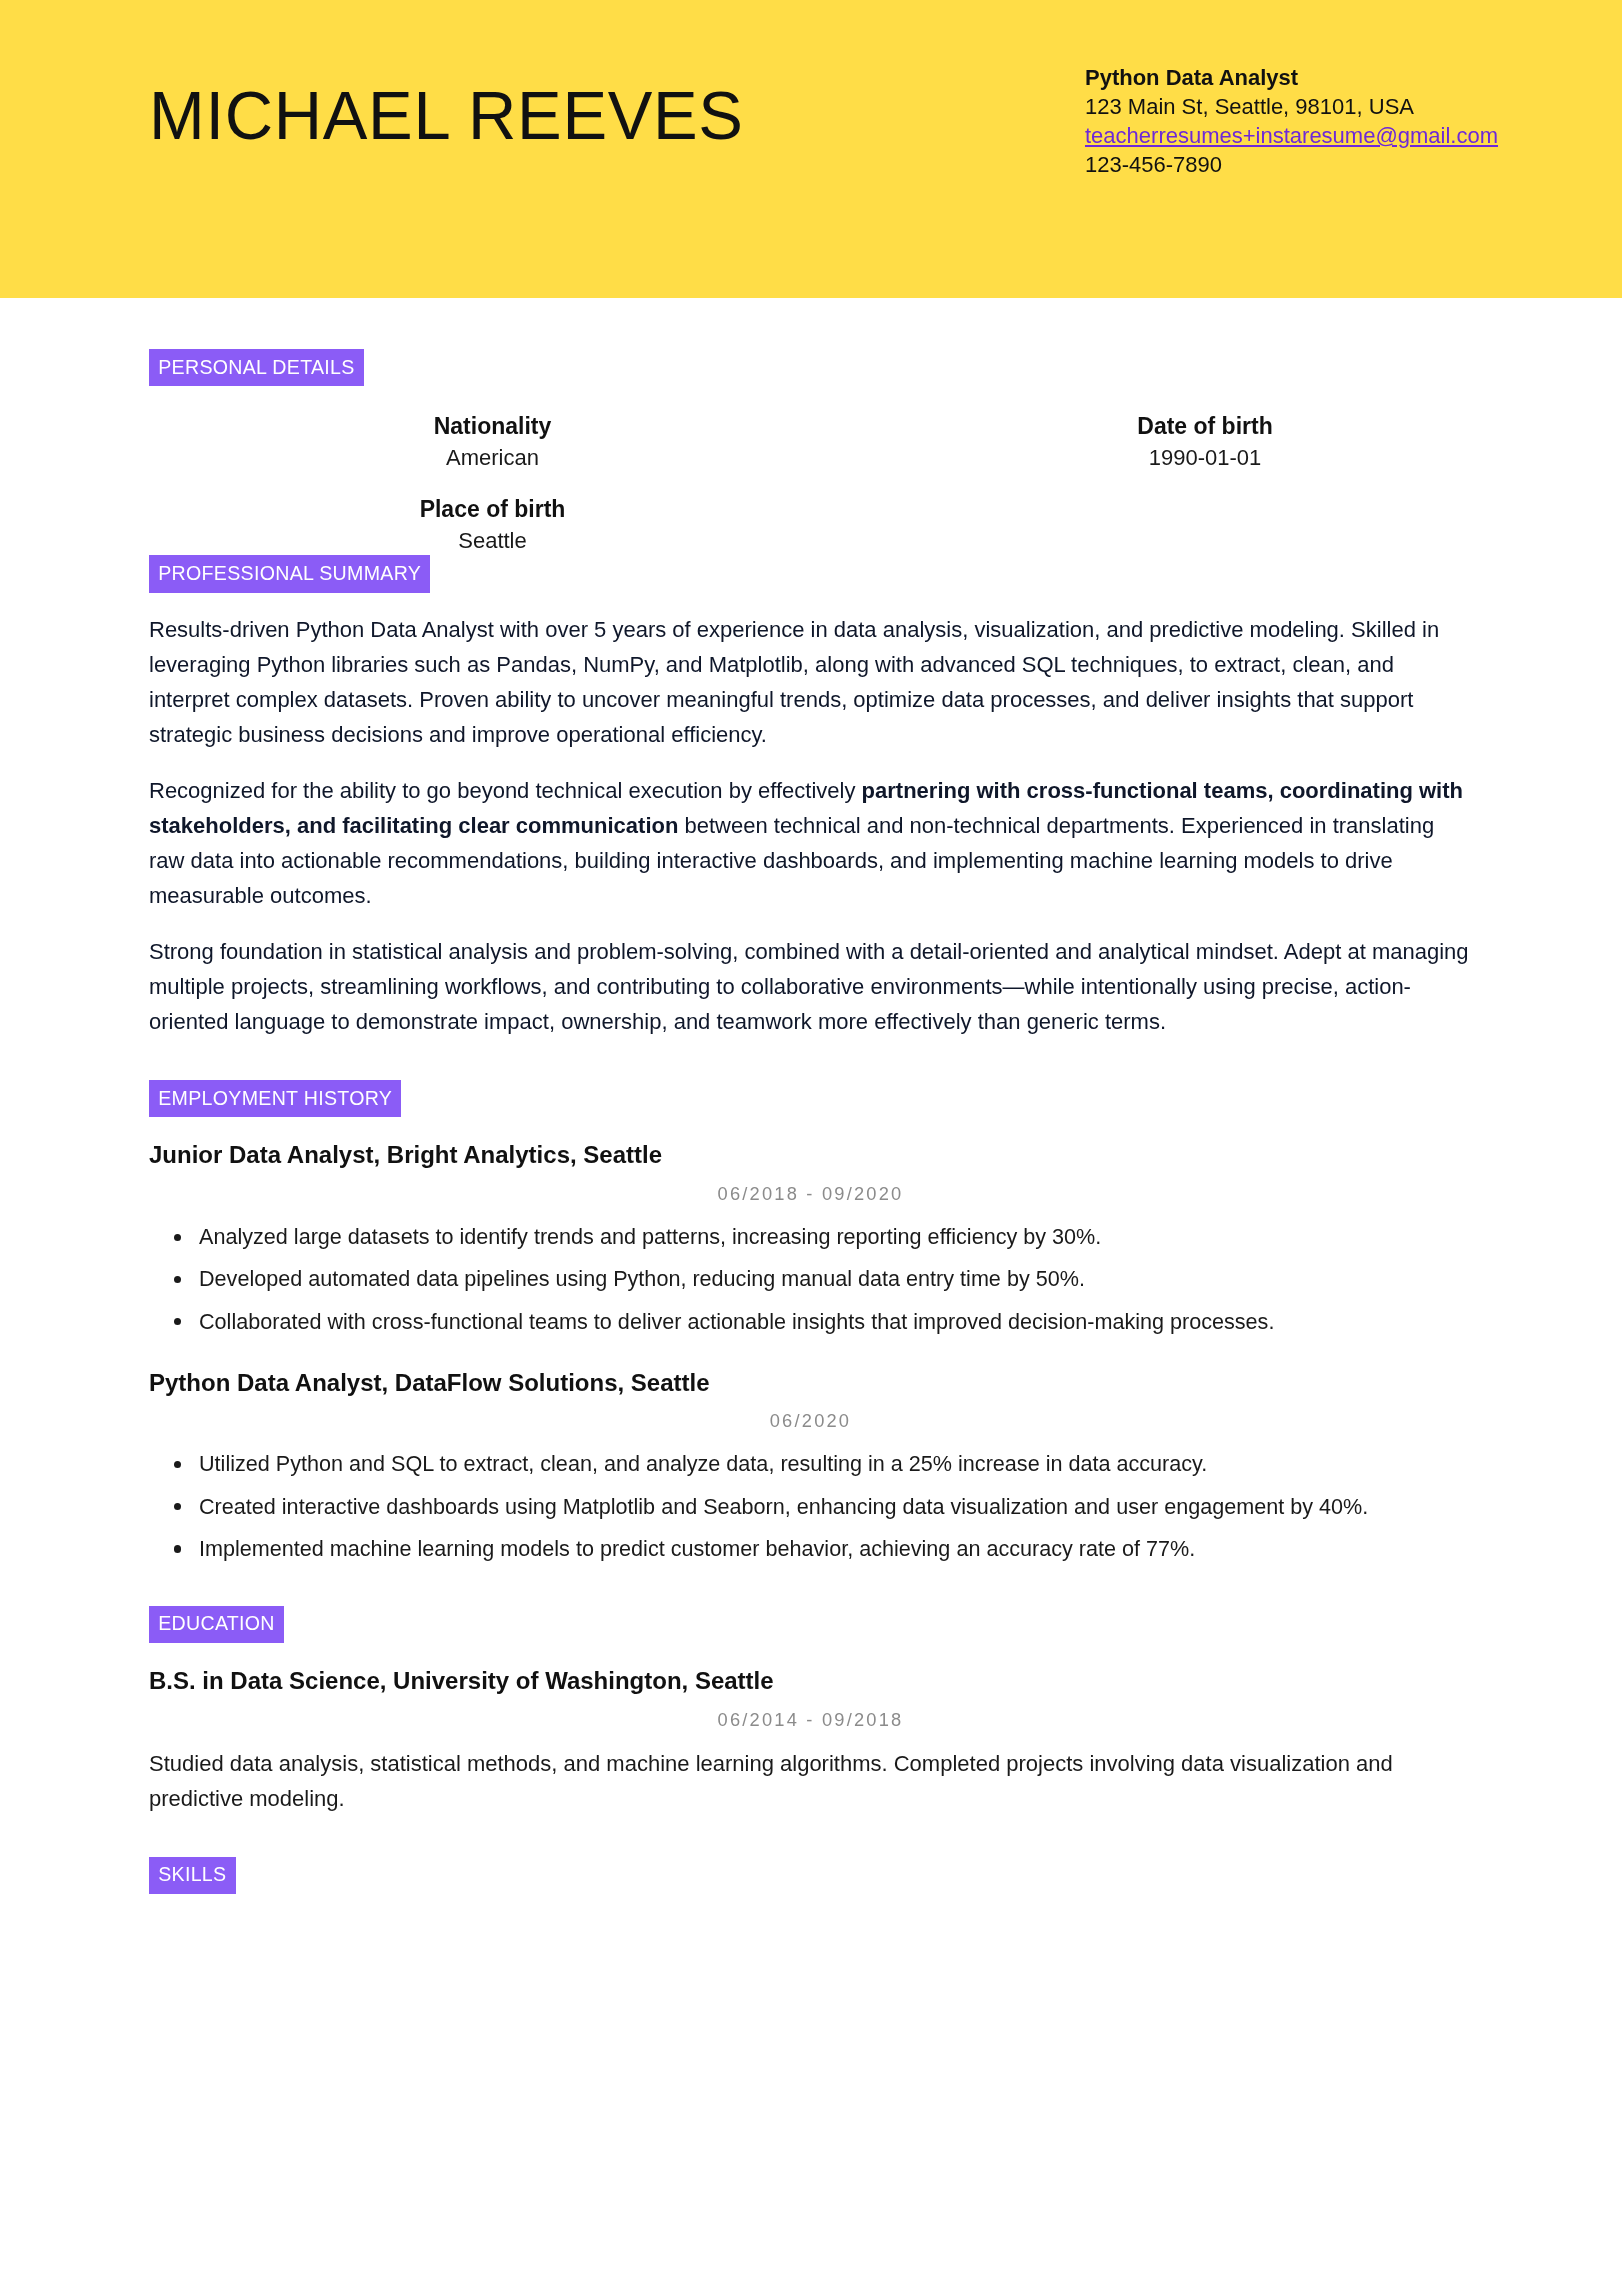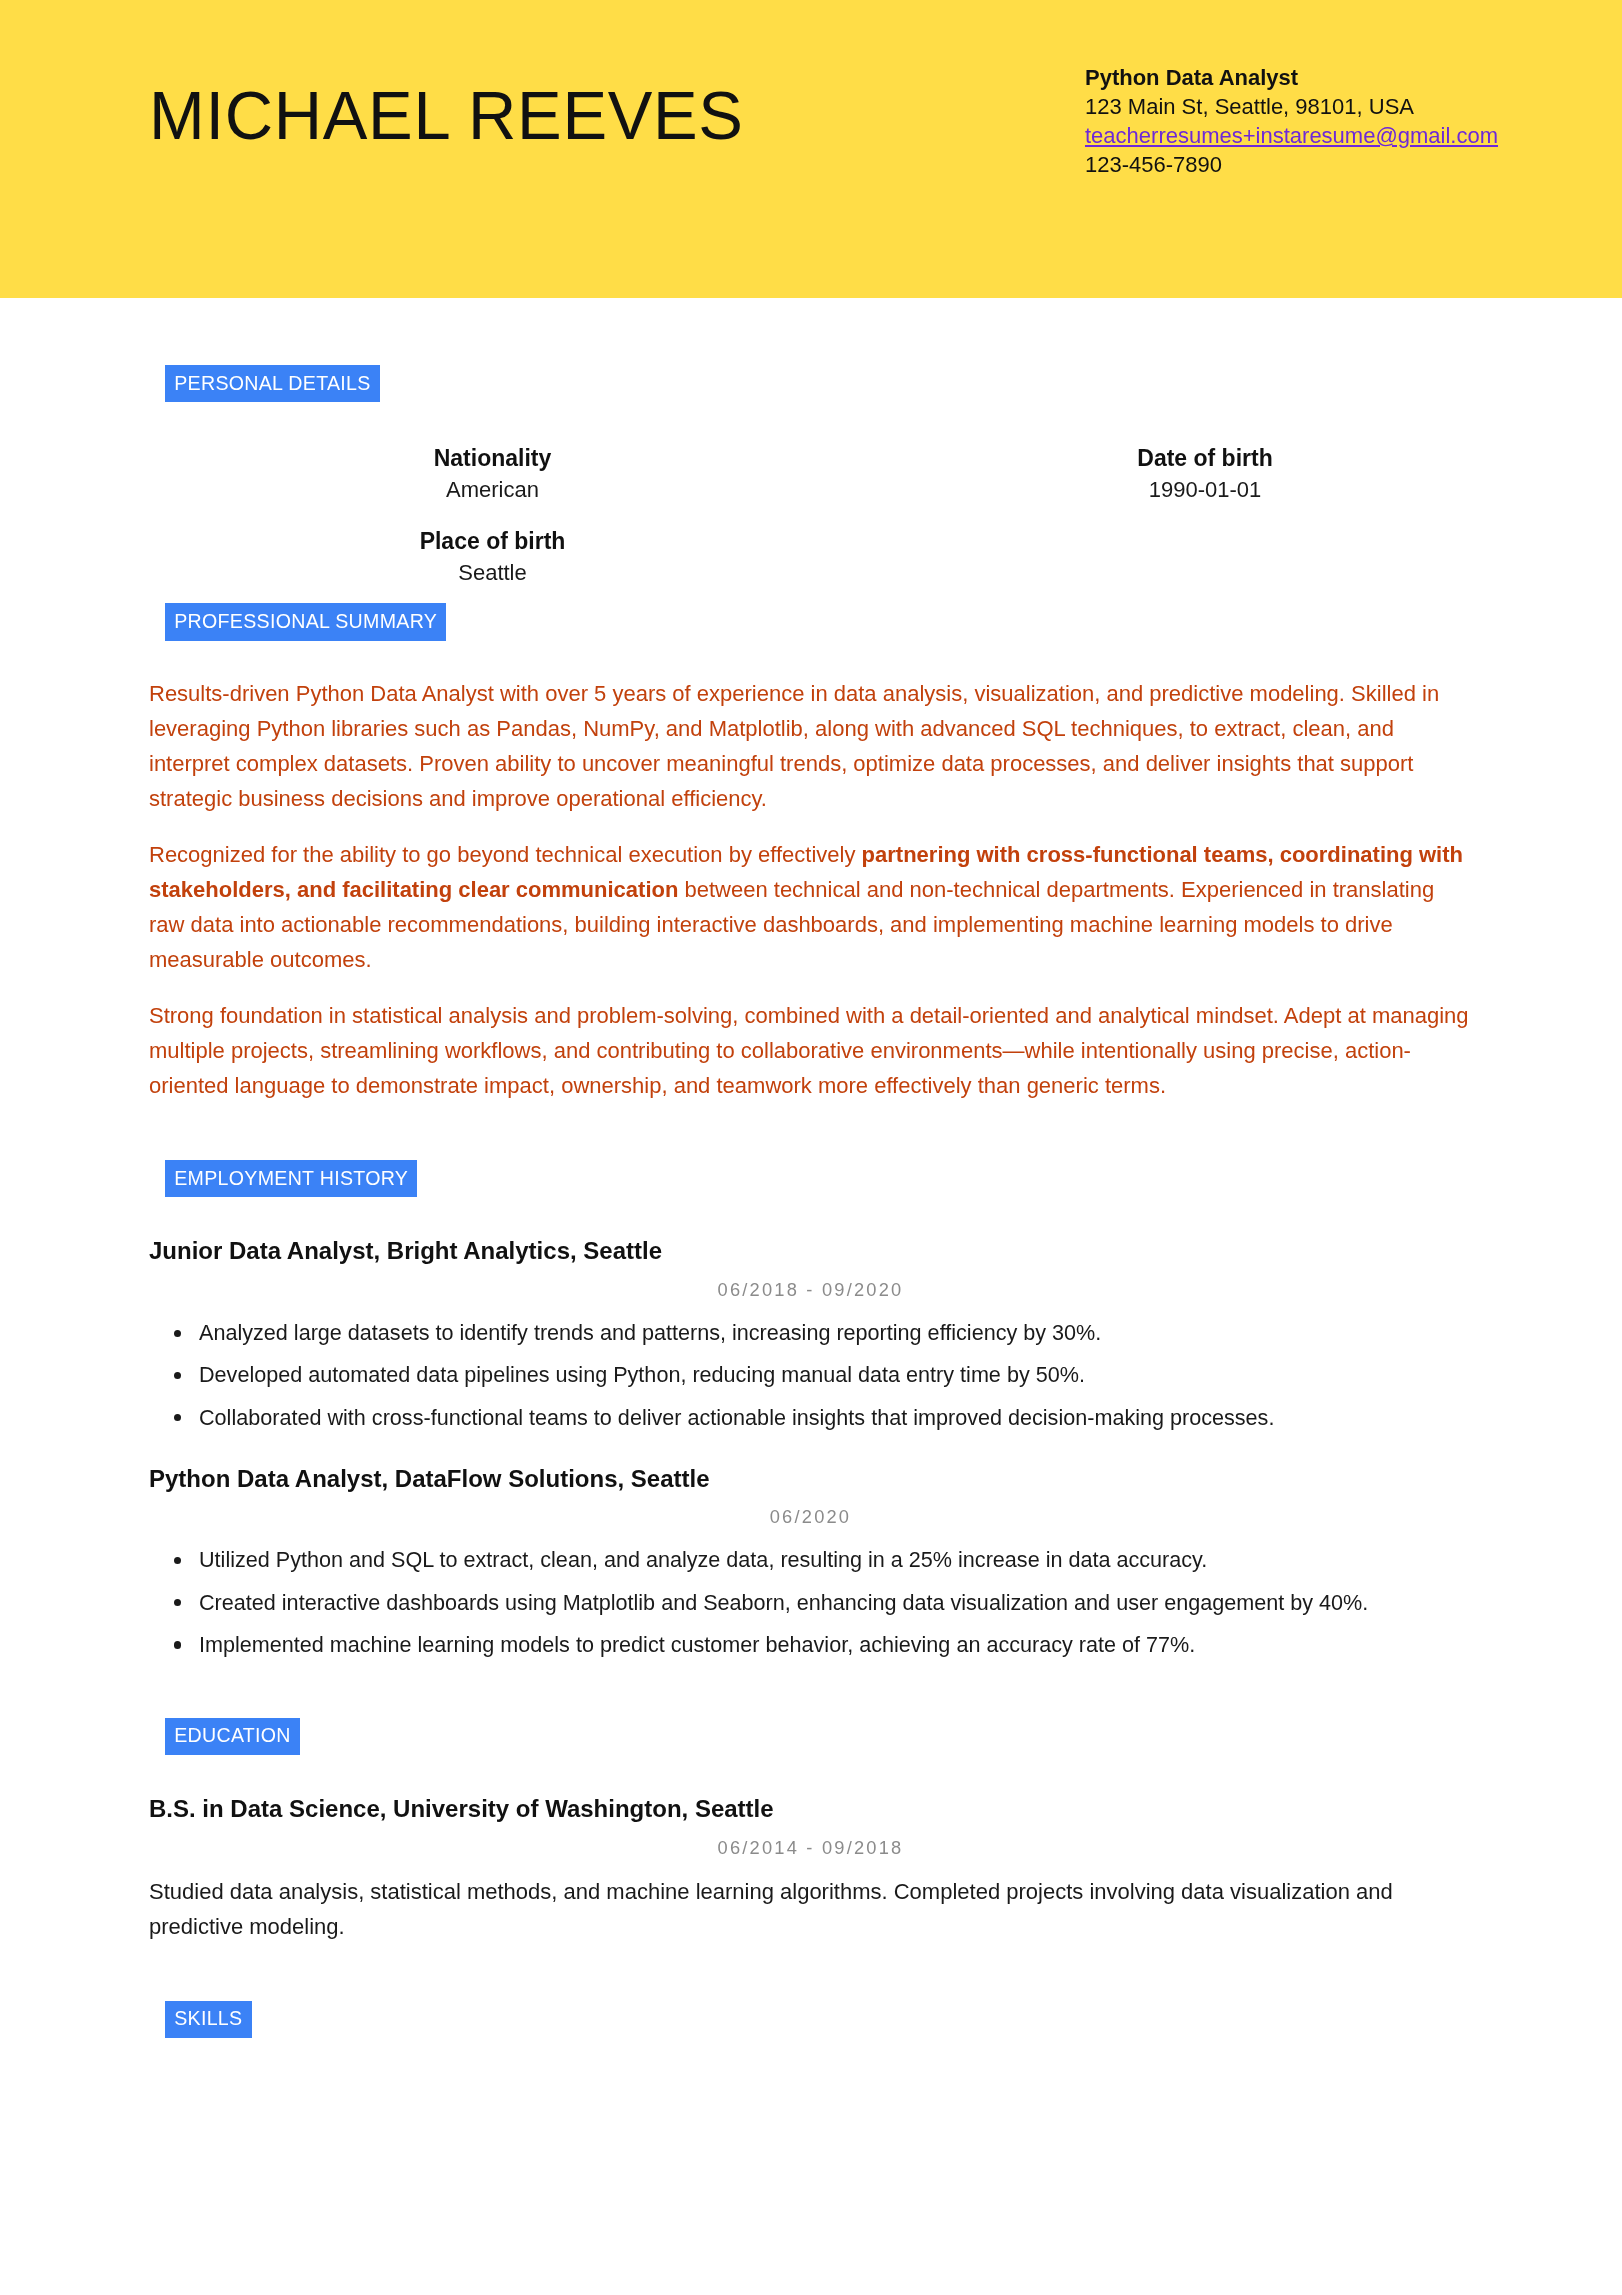--- a/index.html
+++ b/index.html
@@ -80,28 +80,28 @@
     box-sizing: border-box;
     width: 1623px;
   }
 
   
   .section {
     position: relative;
   }
   .section-chip {
     display: inline-block;
-    background: #3b82f6;
+    background: #8b5cf6;
     color: #ffffff;
     font-size: 19.6px;
     line-height: 19.6px;
     font-weight: 500;
     letter-spacing: 0.3px;
     padding: 8.5px 9.2px 9.2px 9.2px;
-    margin: 16px;
+    margin: 0;
   }
 
   
   .pd-wrap {
     position: relative;
     margin-top: 25px;
     height: 144px;
     text-align: center;
   }
   .pd-col-left { position: absolute; left: 0; top: 0; width: 687px; }
@@ -119,21 +119,21 @@
     line-height: 31px;
     font-weight: normal;
     color: #1a1a1a;
     margin: 0;
   }
 
   
   .para {
     font-size: 22px;
     line-height: 35px;
-    color: #c2410c;
+    color: #0f172a;
     margin: 0 0 21px 0;
     text-align: left;
   }
   .para:last-child { margin-bottom: 0; }
   .para b { font-weight: bold; }
 
   
   .entry { margin-top: 22px; }
   .entry-title {
     font-size: 24px;

